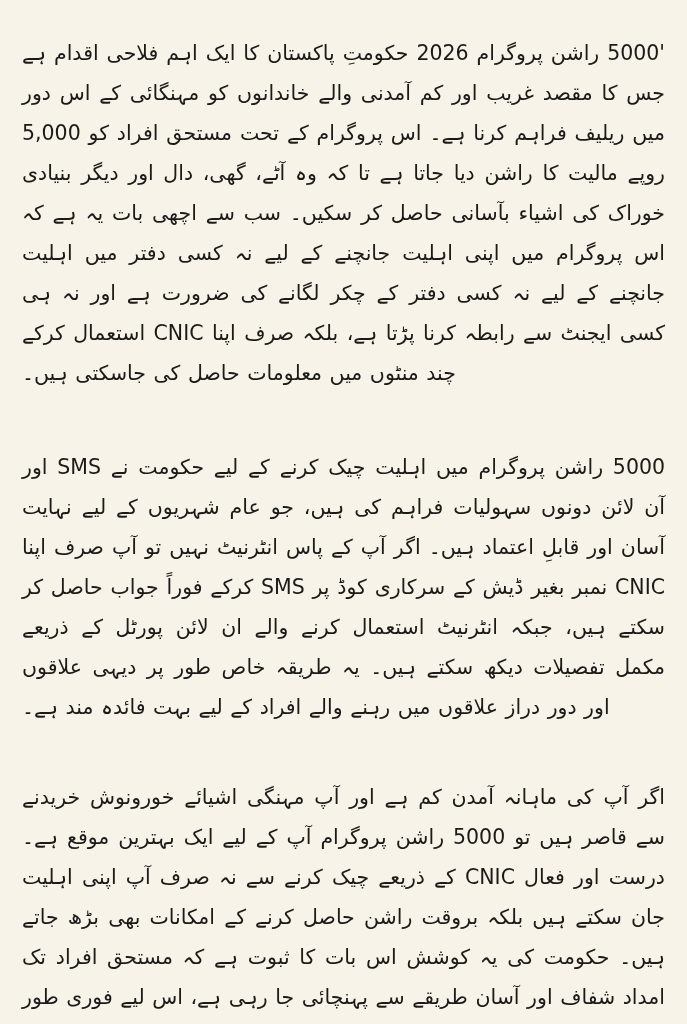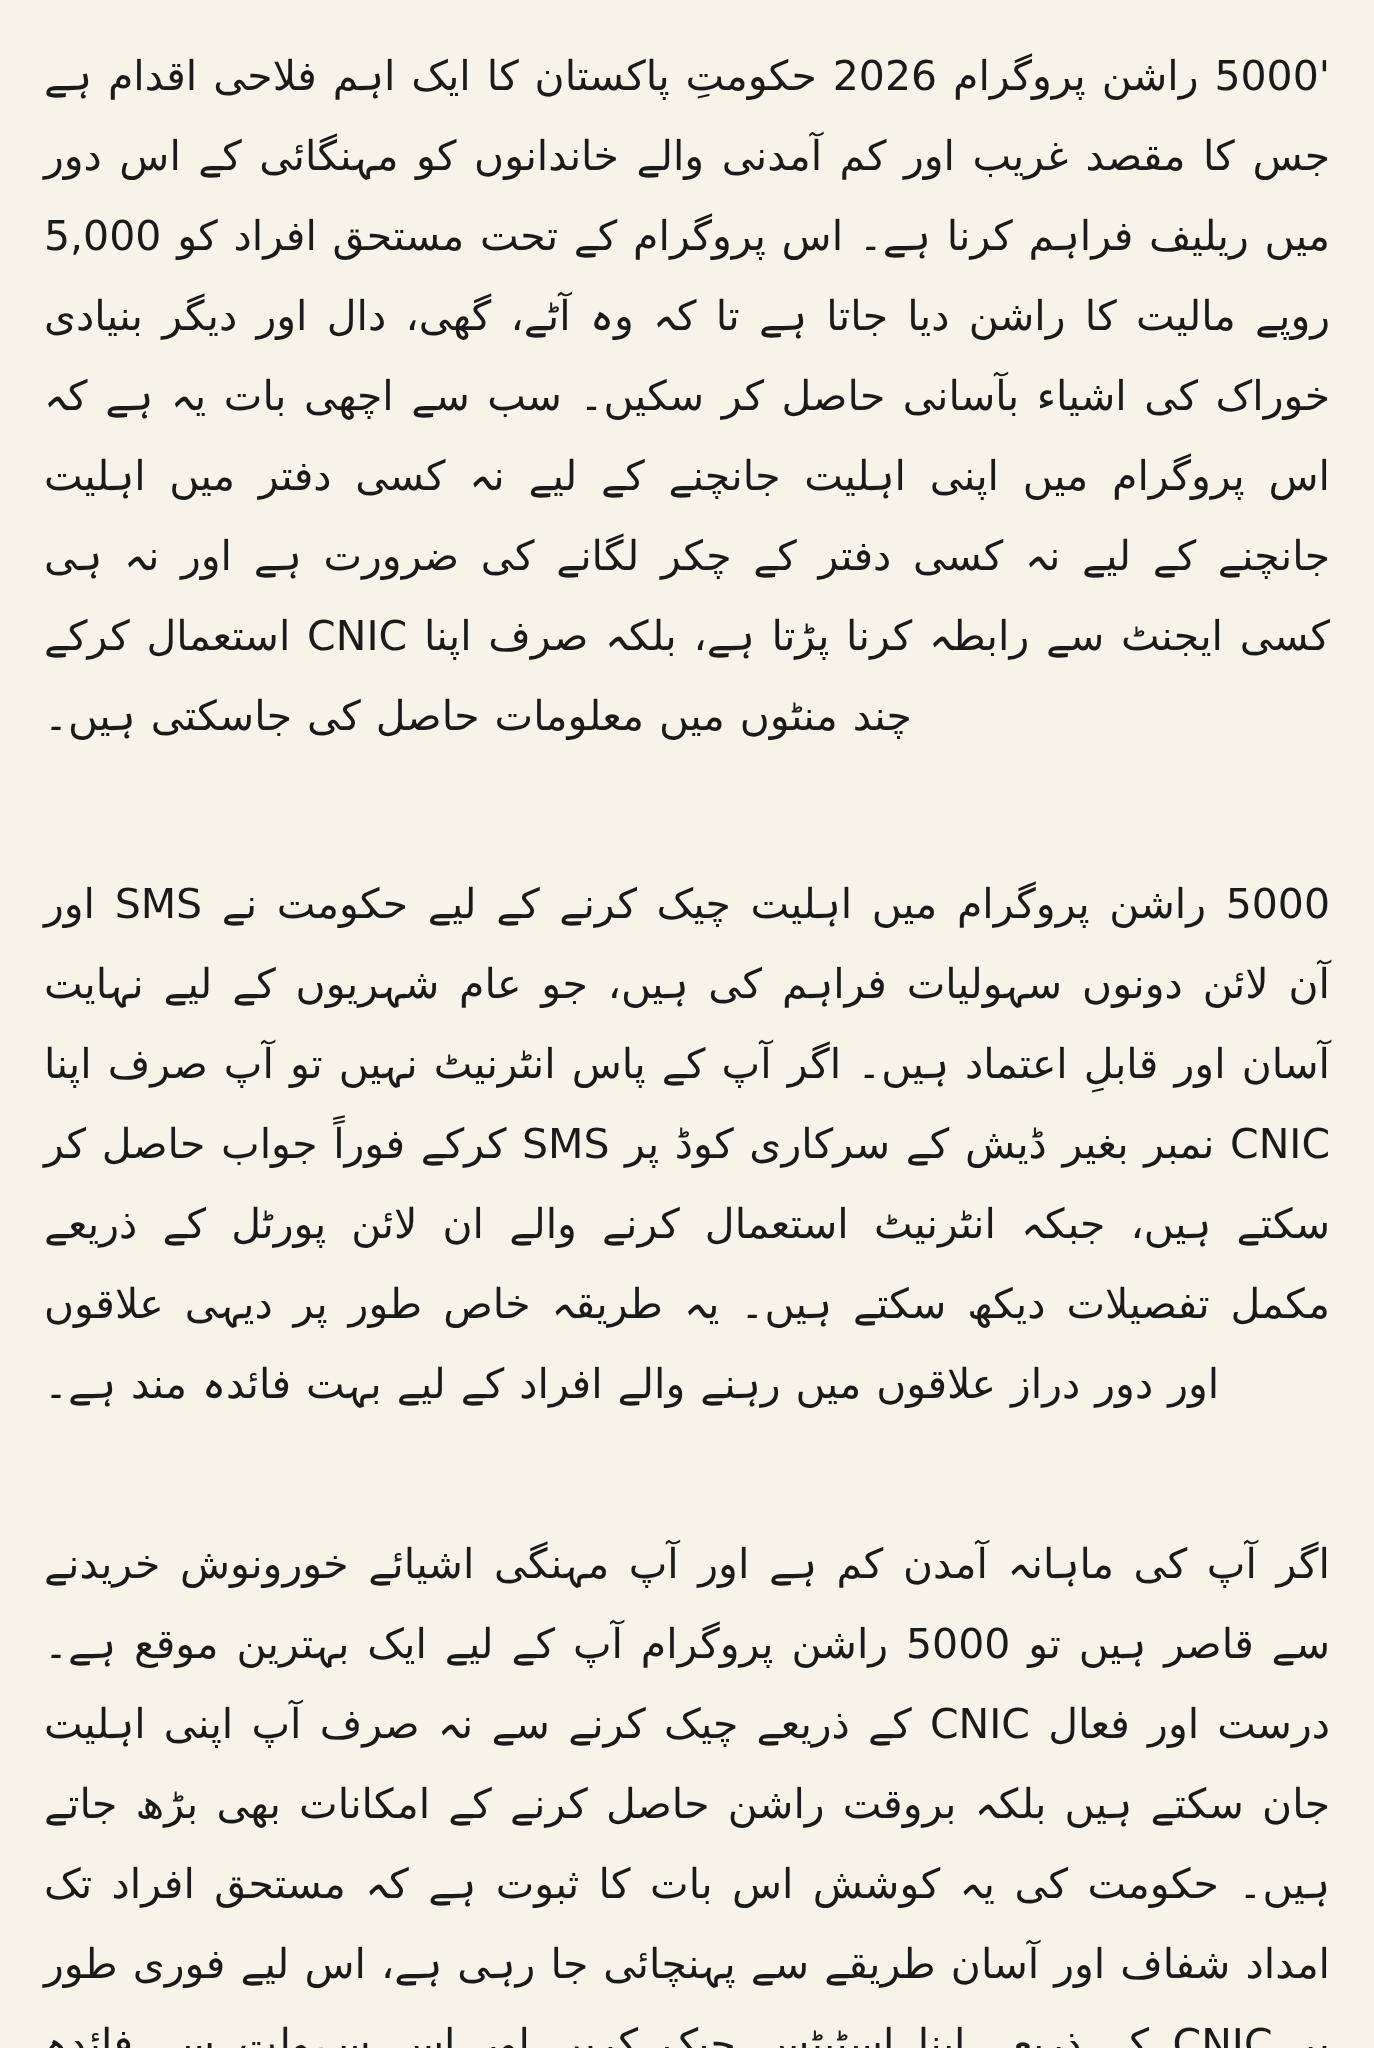--- a/index.html
+++ b/index.html
@@ -13,21 +13,21 @@
     overflow: hidden;
     background: #f7f3e8;
     font-family: "DejaVu Sans", "Liberation Sans", sans-serif;
   }
 
   .page {
     box-sizing: border-box;
     width: 687px;
     height: 1024px;
     background: #f7f3e8;
-    padding: 14px 22px 20px 22px;
+    padding: 29px 22px 20px 22px;
     display: flex;
     flex-direction: column;
     justify-content: flex-start;
   }
 
   .article {
     direction: rtl;
     text-align: right;
     unicode-bidi: isolate;
     color: #1b1a18;

